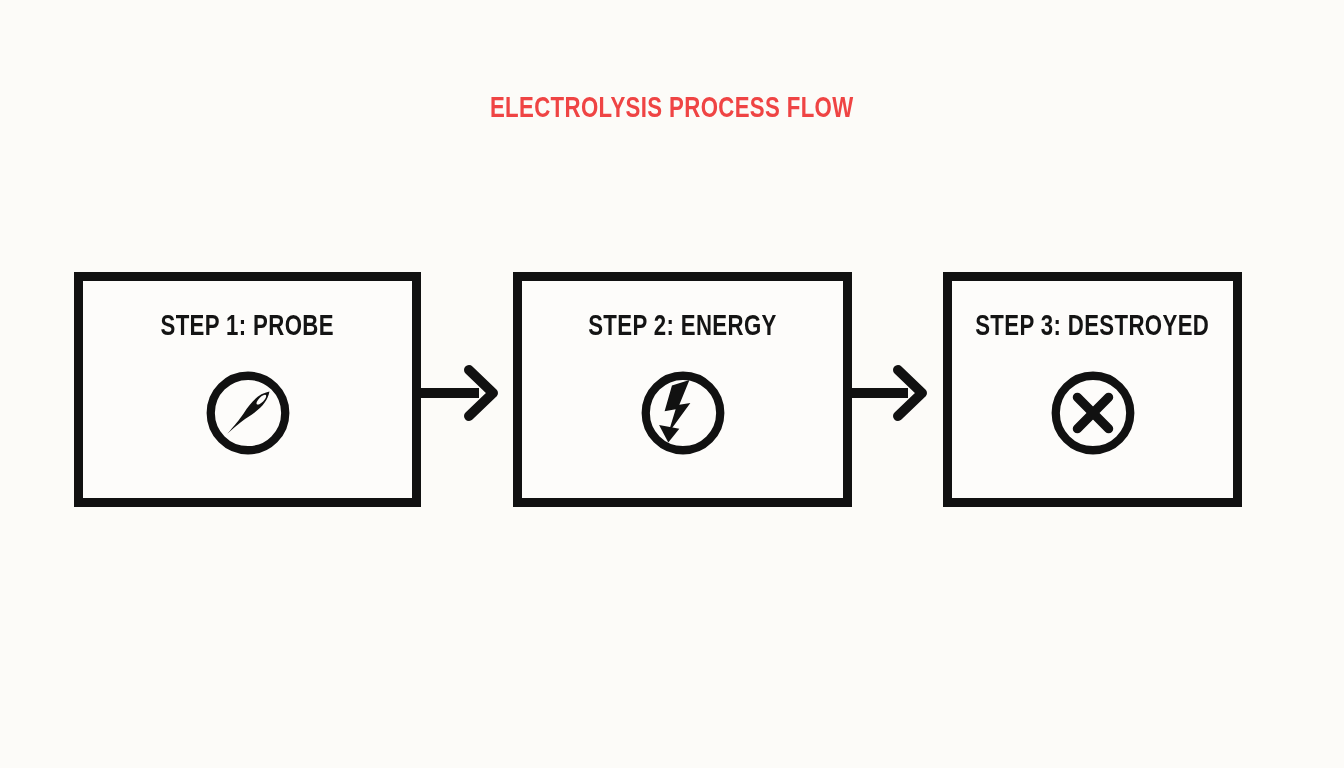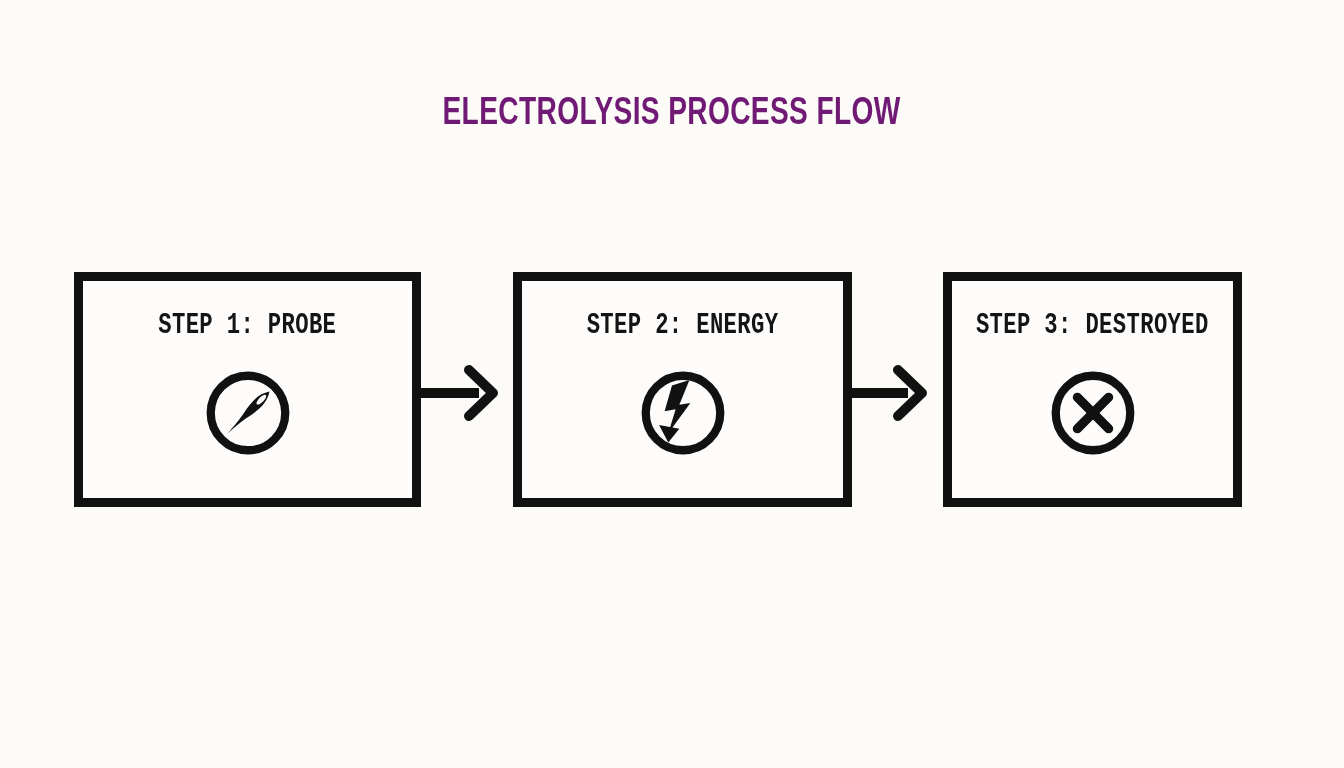--- a/index.html
+++ b/index.html
@@ -10,23 +10,23 @@
     overflow: hidden;
   }
   .canvas {
     position: relative;
     width: 1344px; height: 768px;
   }
   .title {
     position: absolute;
     left: 0; right: 0; top: 92px;
     text-align: center;
-    font-size: 38px;
+    font-size: 30px;
     font-weight: 800;
-    color: #701a75;
+    color: #ef4444;
     line-height: 1.0;
     white-space: nowrap;
   }
   .condensed {
     display: inline-block;
     transform: scaleX(0.74);
     transform-origin: center center;
     letter-spacing: 0.5px;
   }
   .step-box {
@@ -43,21 +43,20 @@
   .box-1 { left: 74px;  width: 347px; }
   .box-2 { left: 513px; width: 339px; }
   .box-3 { left: 943px; width: 299px; }
   .step-label {
     margin-top: 26px;
     font-size: 30px;
     font-weight: 800;
     color: #141414;
     line-height: 36px;
     white-space: nowrap;
-    font-family: Liberation Mono, monospace;
   }
   .step-icon {
     margin-top: 24px;
     width: 92px; height: 92px;
   }
   .connector {
     position: absolute;
     top: 365px;
     width: 78px; height: 56px;
   }

